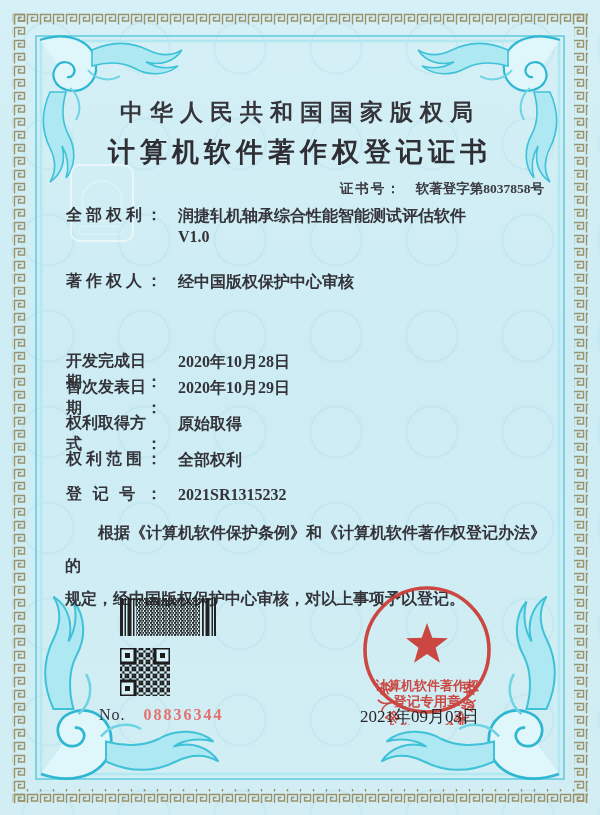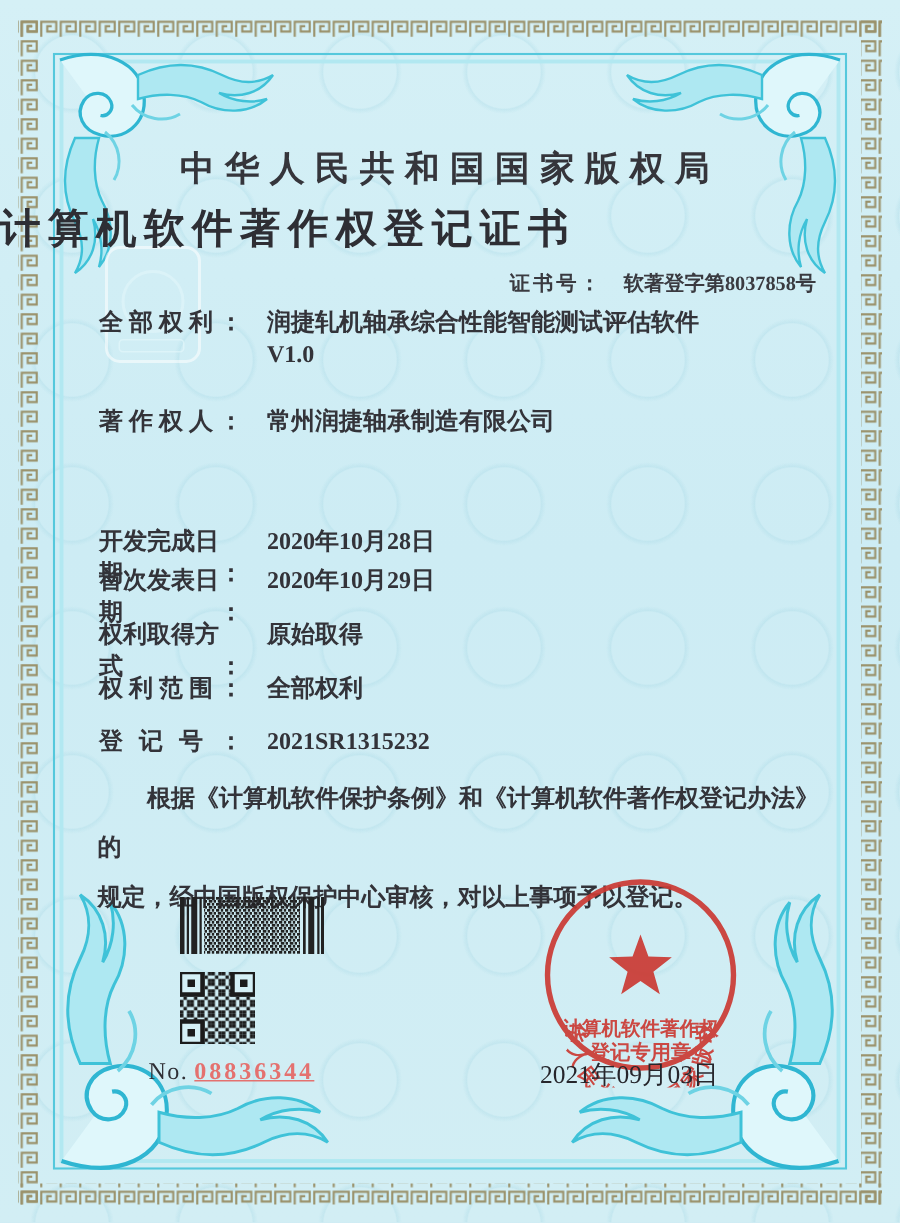--- a/index.html
+++ b/index.html
@@ -15,21 +15,21 @@
       linear-gradient(180deg,#d5f0f6 0%,#cdecf4 45%,#d2eef4 100%);
     background-size:96px 96px,100% 100%;
   }
   .deco{position:absolute;inset:0;pointer-events:none;}
   
   .authority{
     position:absolute;top:97px;left:0;width:100%;text-align:center;
     font-size:23px;font-weight:bold;color:#35353b;letter-spacing:7px;
   }
   .title{
-    position:absolute;top:134px;left:0;width:100%;text-align:left;
+    position:absolute;top:134px;left:0;width:100%;text-align:center;
     font-size:27px;font-weight:bold;color:#2e2e34;letter-spacing:5px;
   }
   .certno{
     position:absolute;top:180px;right:56px;
     font-size:13.5px;font-weight:bold;color:#3a3a40;
   }
   .certno .lbl{margin-right:14px;letter-spacing:2px;}
   .row{position:absolute;left:66px;font-size:16px;font-weight:bold;color:#333339;}
   .row .flabel{
     display:inline-block;width:96px;text-align-last:justify;
@@ -41,21 +41,21 @@
   }
   .statement{
     position:absolute;left:65px;width:486px;
     font-size:16px;font-weight:bold;color:#333339;line-height:33px;
   }
   .statement .ln1{text-indent:33px;}
   .serial{
     position:absolute;left:99px;top:706px;font-size:16px;color:#2f2f35;
     letter-spacing:1px;
   }
-  .serial .num{color:#e4716f;margin-left:4px;letter-spacing:2px;font-weight:bold;text-decoration:underline;}
+  .serial .num{color:#e4716f;margin-left:18px;letter-spacing:2px;font-weight:bold;}
   .issue-date{
     position:absolute;left:360px;top:705px;font-size:17px;font-weight:normal;color:#26262c;
   }
   
   .emboss{
     position:absolute;left:70px;top:164px;width:60px;height:74px;
     border:2px solid rgba(255,255,255,.85);border-radius:10px;opacity:.65;
   }
   .emboss:before{
     content:"";position:absolute;left:9px;top:14px;width:38px;height:38px;
@@ -108,21 +108,21 @@
 
   <div class="row" style="top:205px">
     <span class="flabel">全部权利：</span>
     <span class="fvalue">
       <span style="display:block">润捷轧机轴承综合性能智能测试评估软件</span>
       <span style="display:block">V1.0</span>
     </span>
   </div>
   <div class="row" style="top:271px">
     <span class="flabel">著作权人：</span>
-    <span class="fvalue">常州润捷轴承制造有限公司</span>
+    <span class="fvalue">经中国版权保护中心审核</span>
   </div>
   <div class="row" style="top:351px">
     <span class="flabel">开发完成日期：</span>
     <span class="fvalue">2020年10月28日</span>
   </div>
   <div class="row" style="top:377px">
     <span class="flabel">首次发表日期：</span>
     <span class="fvalue">2020年10月29日</span>
   </div>
   <div class="row" style="top:413px">

